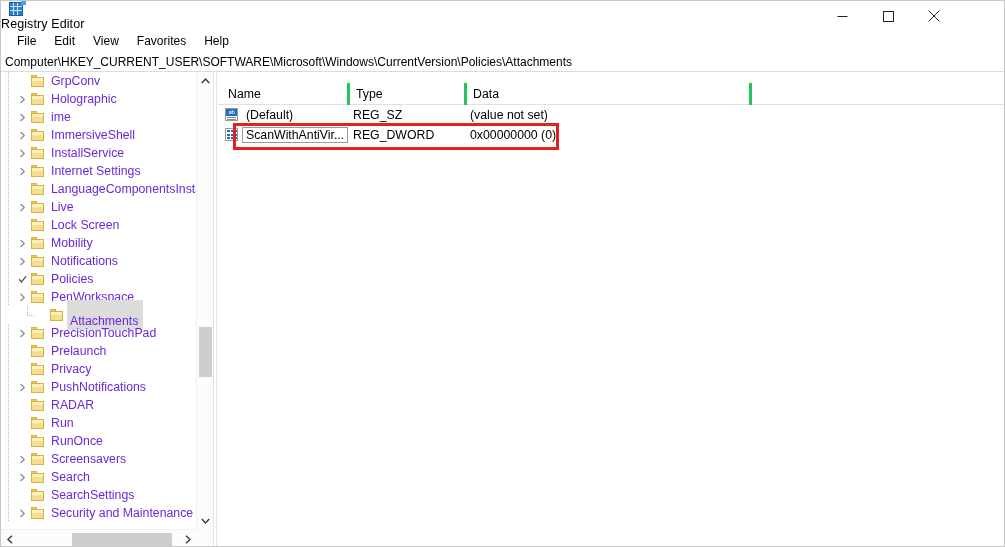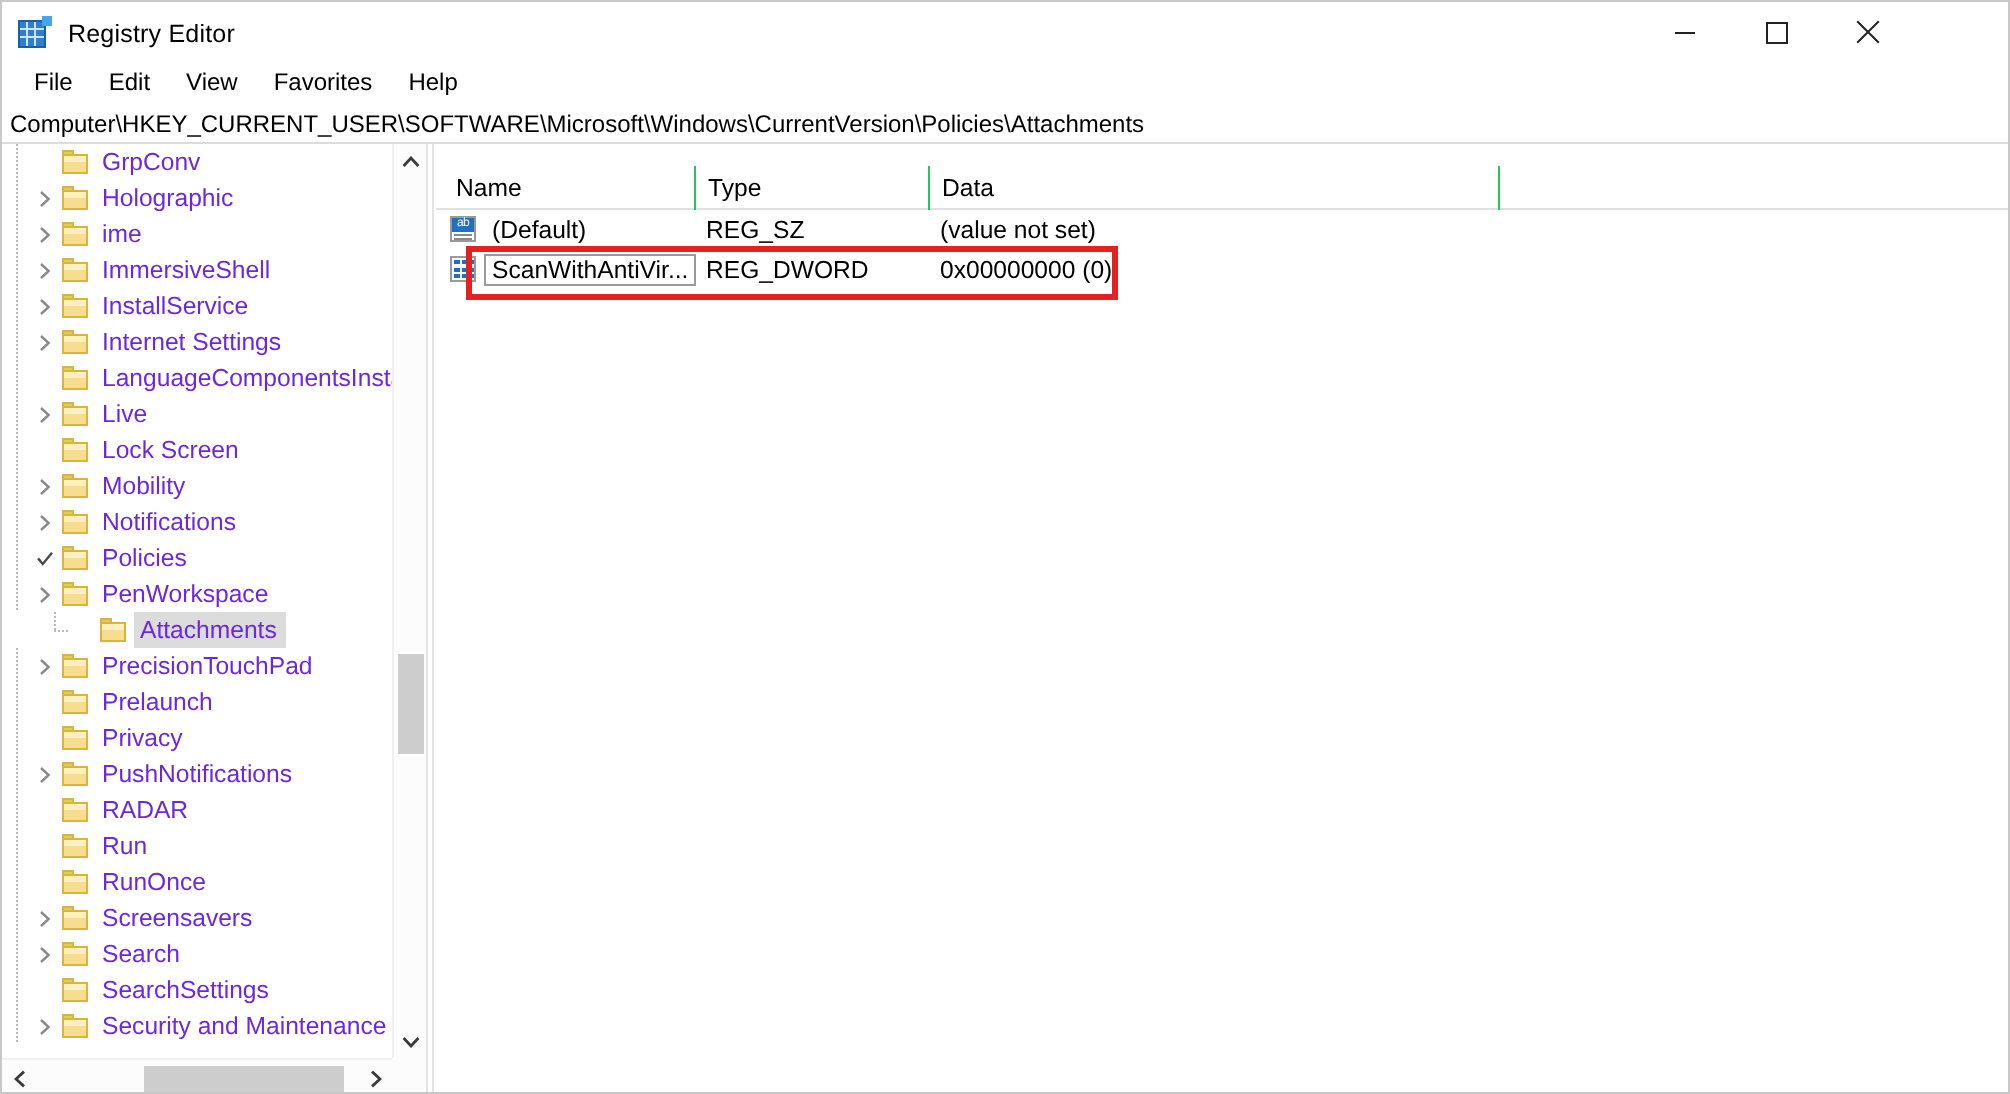--- a/index.html
+++ b/index.html
@@ -17,21 +17,21 @@
     background: #ffffff;
     border: 1px solid #c8c8c8;
     overflow: hidden;
   }
 
   
   #titlebar {
     position: absolute; left: 0; top: 0;
     width: 1003px; height: 31px;
     background: #ffffff;
-    display: flex; align-items: center;
+    display: flex;  flex-direction: column;
   }
   #app-icon {
     width: 16px; height: 16px;
     margin-left: 8px; margin-right: 9px;
     position: relative; flex: none;
   }
   #app-icon .grid {
     position: absolute; left: 0; top: 1px;
     width: 14px; height: 14px;
     background: #2f7fd0;
@@ -160,21 +160,21 @@
     left: 0; top: 0; width: 100%; height: 3px;
     background: #fcefc0;
   }
   .tree-label {
     font-size: 12.3px; color: #6d28d9;
     line-height: 18px;
     padding: 0 4px 0 0;
   }
   .tree-row.selected .tree-label {
     background: #dcdcdc;
-    padding: 0 5px 0 3px;
+    padding: 12px 5px 0 3px;
     margin-left: -3px;
   }
   .tree-row.indent-1 { padding-left: 13px; }
   .tree-row.indent-2 { padding-left: 32px; }
   .guide {
     position: absolute; left: 7px; top: 0;
     width: 1px; height: 18px;
     background: repeating-linear-gradient(to bottom, #b9b9b9 0 1px, transparent 1px 2px);
   }
   .guide2 {
@@ -222,21 +222,21 @@
     position: absolute; left: 0; top: 0;
     width: 786px; height: 22px;
     background: #ffffff;
     border-bottom: 1px solid #e0e0e0;
   }
   .col-head {
     position: absolute; top: 0; height: 22px;
     font-size: 12.3px; color: #000000;
     line-height: 22px;
     padding-left: 6px;
-    border-left: 1px solid #22c55e;
+    border-left: 3px solid #22c55e;
   }
   .col-head:first-child { border-left: none; }
   #ch-name { left: 4px; width: 125px; }
   #ch-type { left: 129px; width: 117px; }
   #ch-data { left: 246px; width: 285px; }
   #ch-end  { left: 531px; width: 1px; padding: 0; }
 
   #list-rows {
     position: absolute; left: 0; top: 22px;
     width: 786px;

